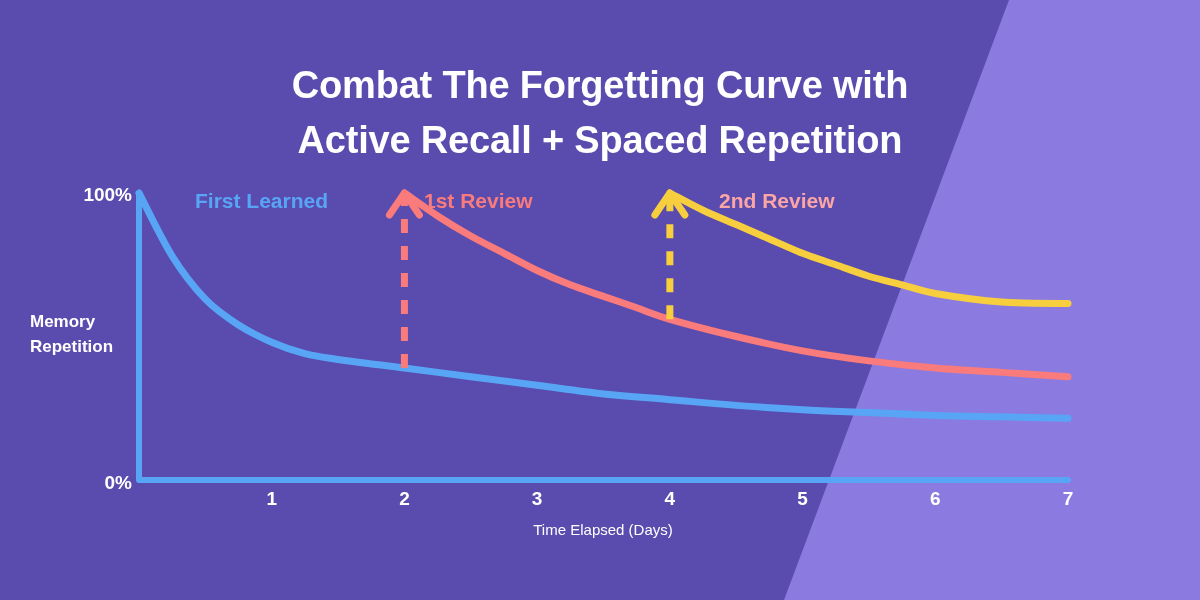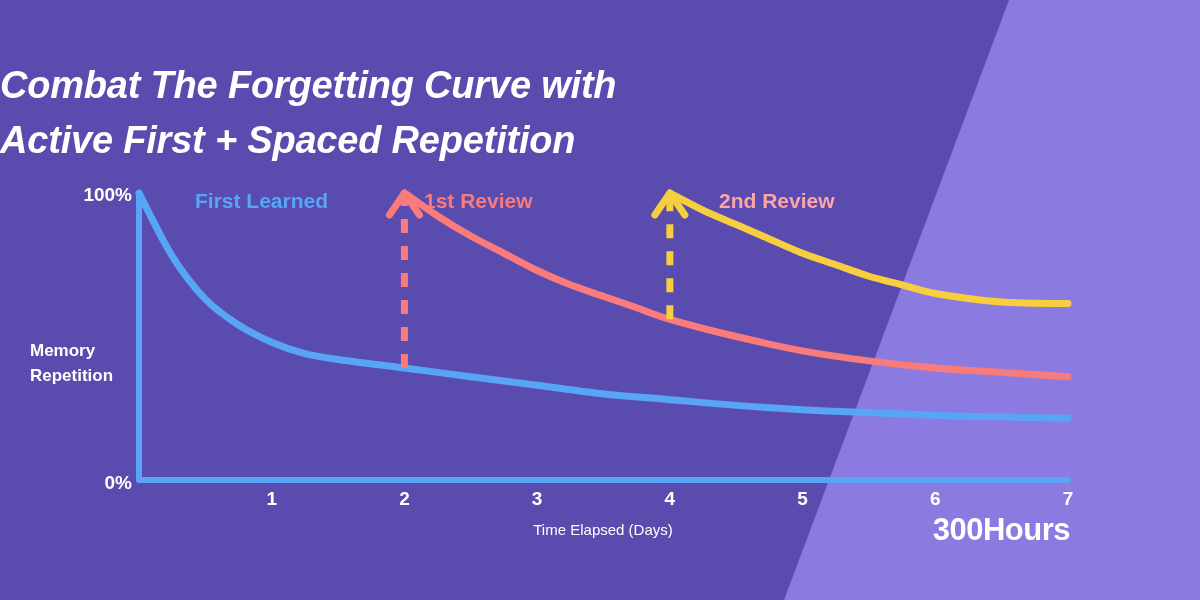--- a/index.html
+++ b/index.html
@@ -20,27 +20,27 @@
   #band {
     position: absolute;
     inset: 0;
     pointer-events: none;
   }
   #title {
     position: absolute;
     left: 0;
     right: 0;
     top: 58px;
+    text-align: center;
     color: #FFFFFF;
     font-size: 38px;
     font-weight: 700;
     line-height: 1.45;
     letter-spacing: -0.2px;
     z-index: 4;
-    font-style: italic;
   }
   #title .line { display: block; }
 
   #plot {
     position: absolute;
     left: 0;
     top: 0;
     z-index: 3;
   }
 
@@ -84,21 +84,20 @@
   }
   #y-axis-title {
     position: absolute;
     left: 30px;
     top: 310px;
     color: #FFFFFF;
     font-size: 17px;
     font-weight: 700;
     line-height: 1.45;
     z-index: 5;
-    margin-top: 29px;
   }
   #y-axis-title span { display: block; }
   #x-axis-title {
     position: absolute;
     left: 603px;
     top: 521px;
     transform: translateX(-50%);
     color: #FFFFFF;
     font-size: 15px;
     font-weight: 400;
@@ -122,21 +121,21 @@
 <body>
 
 <div id="canvas">
 
   <svg id="band" width="1200" height="600" viewBox="0 0 1200 600">
     <polygon id="band-poly" points="1009,0 1200,0 1200,600 784,600" fill="#8B7BE0"></polygon>
   </svg>
 
   <div id="title">
     <span class="line">Combat The Forgetting Curve with</span>
-    <span class="line">Active First + Spaced Repetition</span>
+    <span class="line">Active Recall + Spaced Repetition</span>
   </div>
 
   <svg id="plot" width="1200" height="600" viewBox="0 0 1200 600">
     <g id="axis-group">
       <path id="axis-path" d="M 139 193 L 139 480 L 1068 480" fill="none" stroke="#59A5F5" stroke-width="6" stroke-linecap="round" stroke-linejoin="round"></path>
     </g>
 
     <g id="series-group">
       <path id="curve-0" fill="none" stroke="#59A5F5" stroke-width="7" stroke-linecap="round" stroke-linejoin="round" d="M 139.00 193.00 C 144.53 203.52, 161.12 238.44, 172.18 256.14 C 183.24 273.84, 194.30 287.71, 205.36 299.19 C 216.42 310.67, 227.48 317.84, 238.54 325.02 C 249.60 332.19, 260.65 337.46, 271.71 342.24 C 282.77 347.02, 293.83 350.85, 304.89 353.72 C 315.95 356.59, 321.48 357.07, 338.07 359.46 C 354.66 361.85, 382.31 365.20, 404.43 368.07 C 426.55 370.94, 448.67 373.81, 470.79 376.68 C 492.90 379.55, 515.02 382.42, 537.14 385.29 C 559.26 388.16, 581.38 391.51, 603.50 393.90 C 625.62 396.29, 647.74 397.73, 669.86 399.64 C 691.98 401.55, 714.10 403.71, 736.21 405.38 C 758.33 407.05, 780.45 408.49, 802.57 409.69 C 824.69 410.88, 846.81 411.60, 868.93 412.56 C 891.05 413.51, 913.17 414.71, 935.29 415.43 C 957.40 416.14, 979.52 416.38, 1001.64 416.86 C 1023.76 417.34, 1056.94 418.06, 1068.00 418.30"></path>
       <path id="curve-1" fill="none" stroke="#F97B7B" stroke-width="7" stroke-linecap="round" stroke-linejoin="round" d="M 404.43 193.00 C 409.96 196.83, 426.55 208.78, 437.61 215.96 C 448.67 223.13, 459.73 229.83, 470.79 236.05 C 481.85 242.27, 492.90 247.53, 503.96 253.27 C 515.02 259.01, 526.08 265.23, 537.14 270.49 C 548.20 275.75, 559.26 280.53, 570.32 284.84 C 581.38 289.14, 592.44 292.49, 603.50 296.32 C 614.56 300.15, 625.62 303.97, 636.68 307.80 C 647.74 311.63, 653.27 314.50, 669.86 319.28 C 686.45 324.06, 714.10 331.24, 736.21 336.50 C 758.33 341.76, 780.45 346.78, 802.57 350.85 C 824.69 354.92, 846.81 358.02, 868.93 360.89 C 891.05 363.76, 913.17 366.16, 935.29 368.07 C 957.40 369.98, 979.52 370.94, 1001.64 372.38 C 1023.76 373.81, 1056.94 375.96, 1068.00 376.68"></path>
@@ -171,14 +170,13 @@
       <div class="axis-num" style="left: 404.429px; top: 488px;">2</div>
       <div class="axis-num" style="left: 537.143px; top: 488px;">3</div>
       <div class="axis-num" style="left: 669.857px; top: 488px;">4</div>
       <div class="axis-num" style="left: 802.571px; top: 488px;">5</div>
       <div class="axis-num" style="left: 935.286px; top: 488px;">6</div>
       <div class="axis-num" style="left: 1068px; top: 488px;">7</div>
     </div>
 
   <div id="x-axis-title">Time Elapsed (Days)</div>
 
-  <div id="brand">300Hours</div>
 </div>
 
 </body></html>

